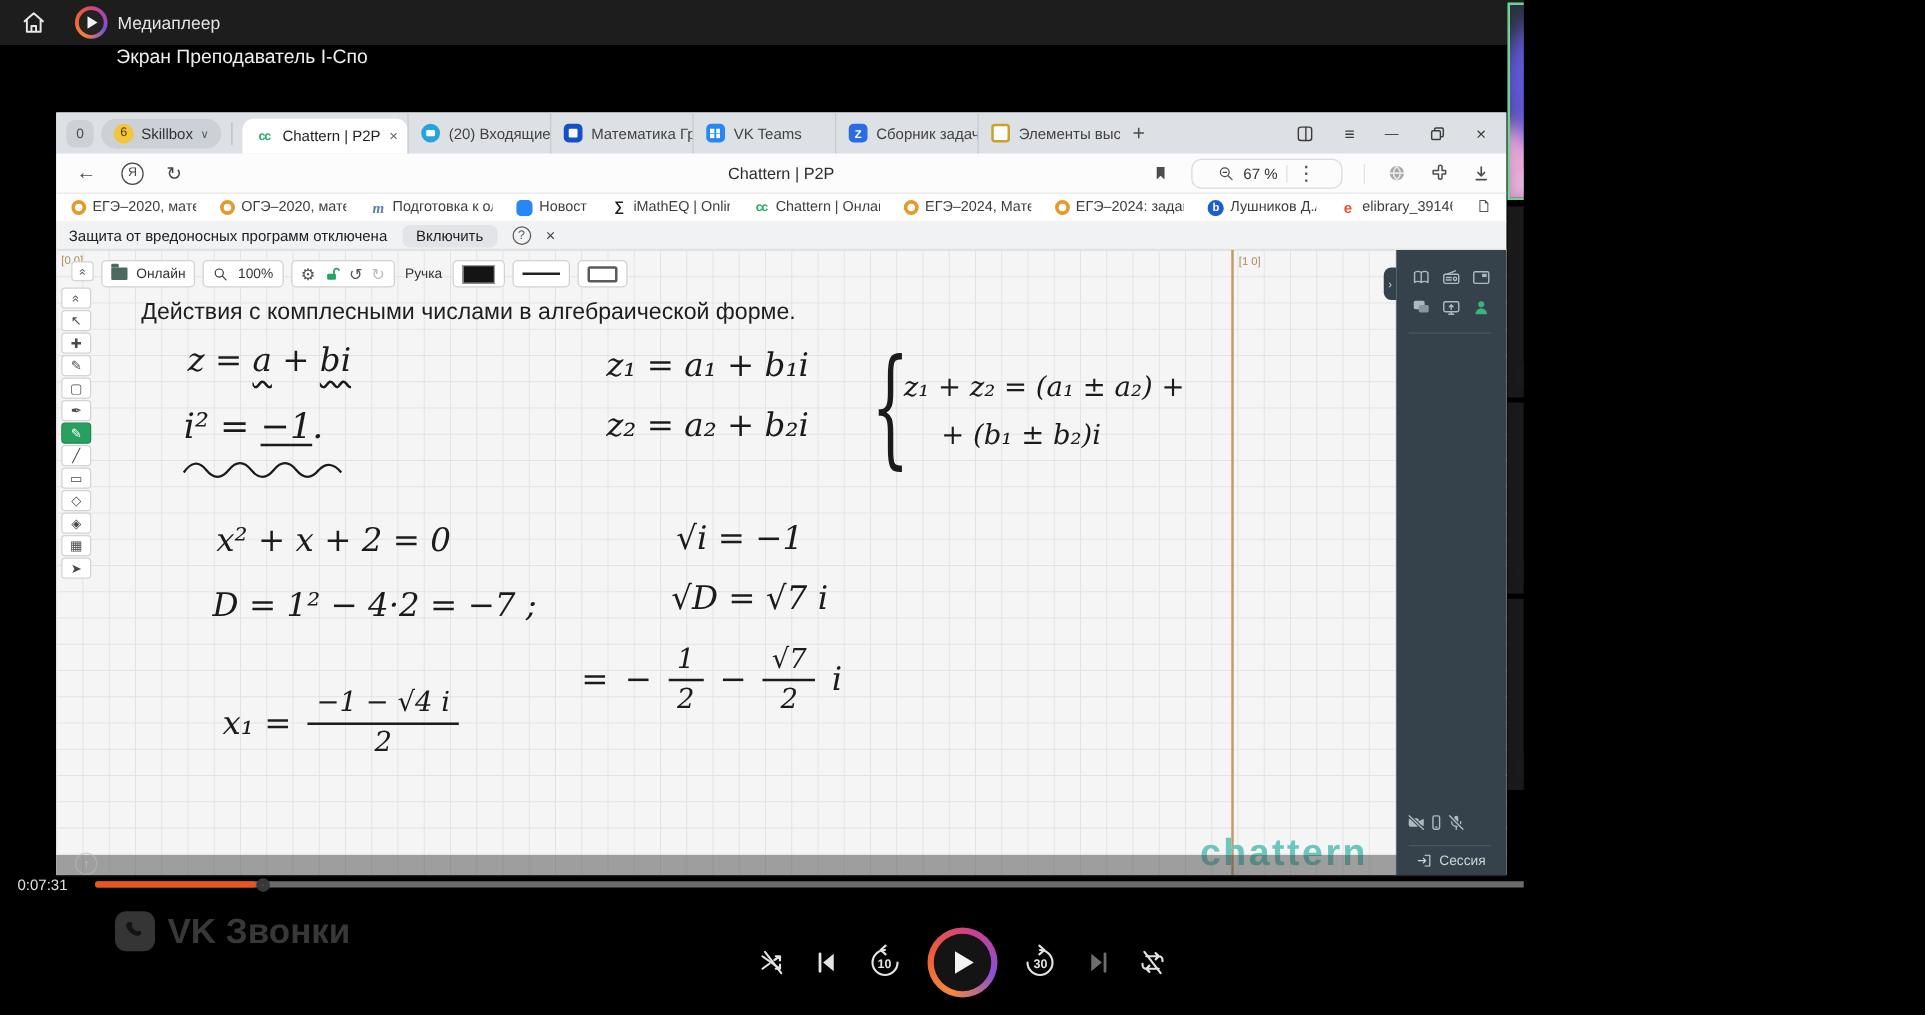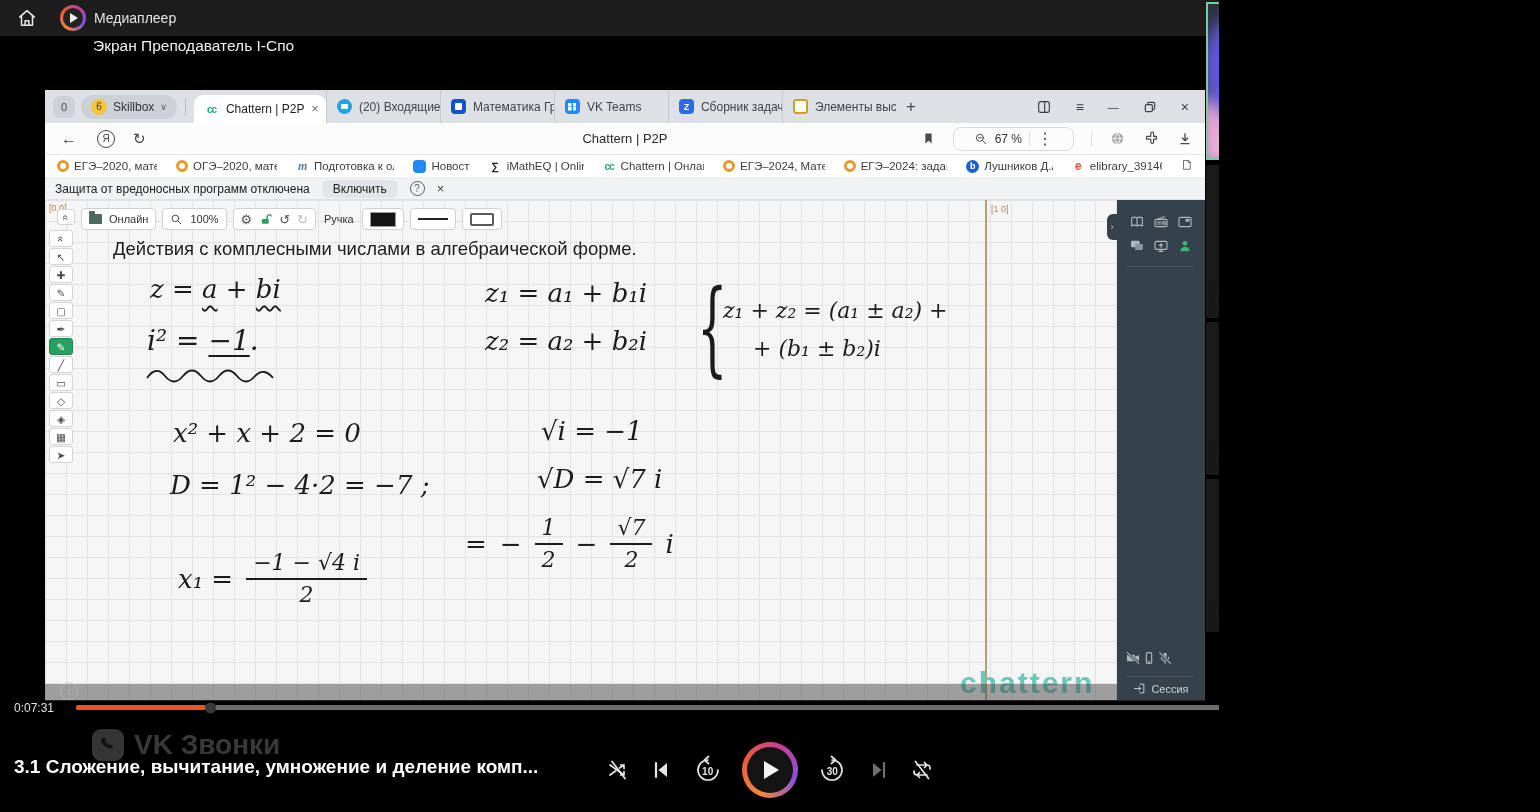--- a/index.html
+++ b/index.html
@@ -606,21 +606,20 @@
   <div class="timetext t-duration">1:22:13</div>
 
   <div class="vk-wm">
     <span class="ph">
       <svg class="ic" viewBox="0 0 24 24" width="20" height="20">
           <path d="M6.6 3c.9 0 3 .4 3 1.5 0 .9-.8 2-.6 2.8.6 2.1 2.7 4.2 4.7 4.8.8.2 1.9-.6 2.8-.6 1.1 0 1.5 2.1 1.5 3 0 1.1-2.1 1.7-3.1 1.7C9.4 16.2 3.4 10 3.4 5.9 3.4 4.9 5.6 3 6.6 3z" fill="#141414" stroke="none"></path>
         </svg>
     </span>
     <span class="txt">VK Звонки</span>
   </div>
-  <div class="ptitle">3.1 Сложение, вычитание, умножение и деление комп...</div>
 
   <div class="controls">
     <span class="cbtn">
       <svg class="ic" viewBox="0 0 24 24">
           <path d="M4 7 L18 17 M18 17 v-3.4 M18 17 h-3.4 M4 17 L9.5 13 M13.5 10 L18 7 M18 7 v3.4 M18 7 h-3.4"></path>
           <path d="M6 3.5 L19 20.5"></path>
         </svg>
     </span>
     <span class="cbtn">
       <svg class="ic" viewBox="0 0 24 24">

